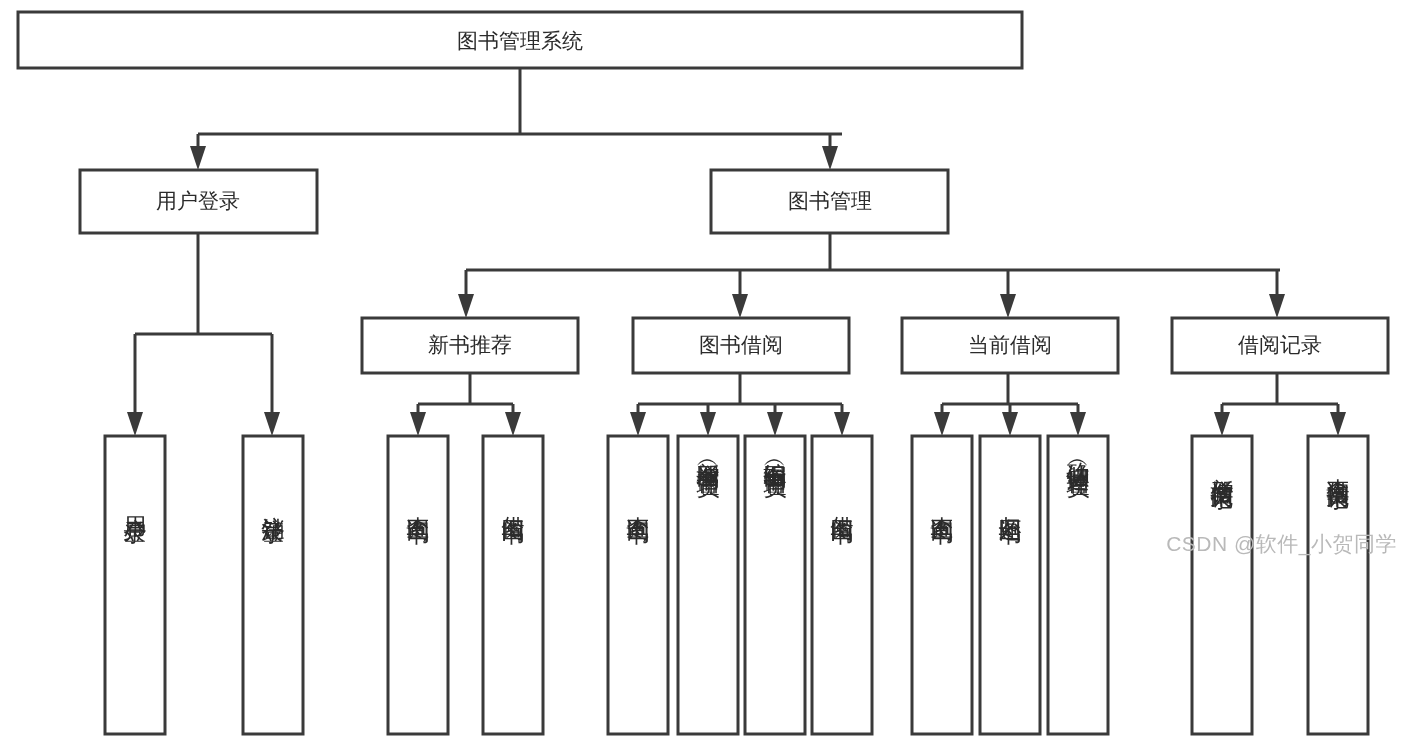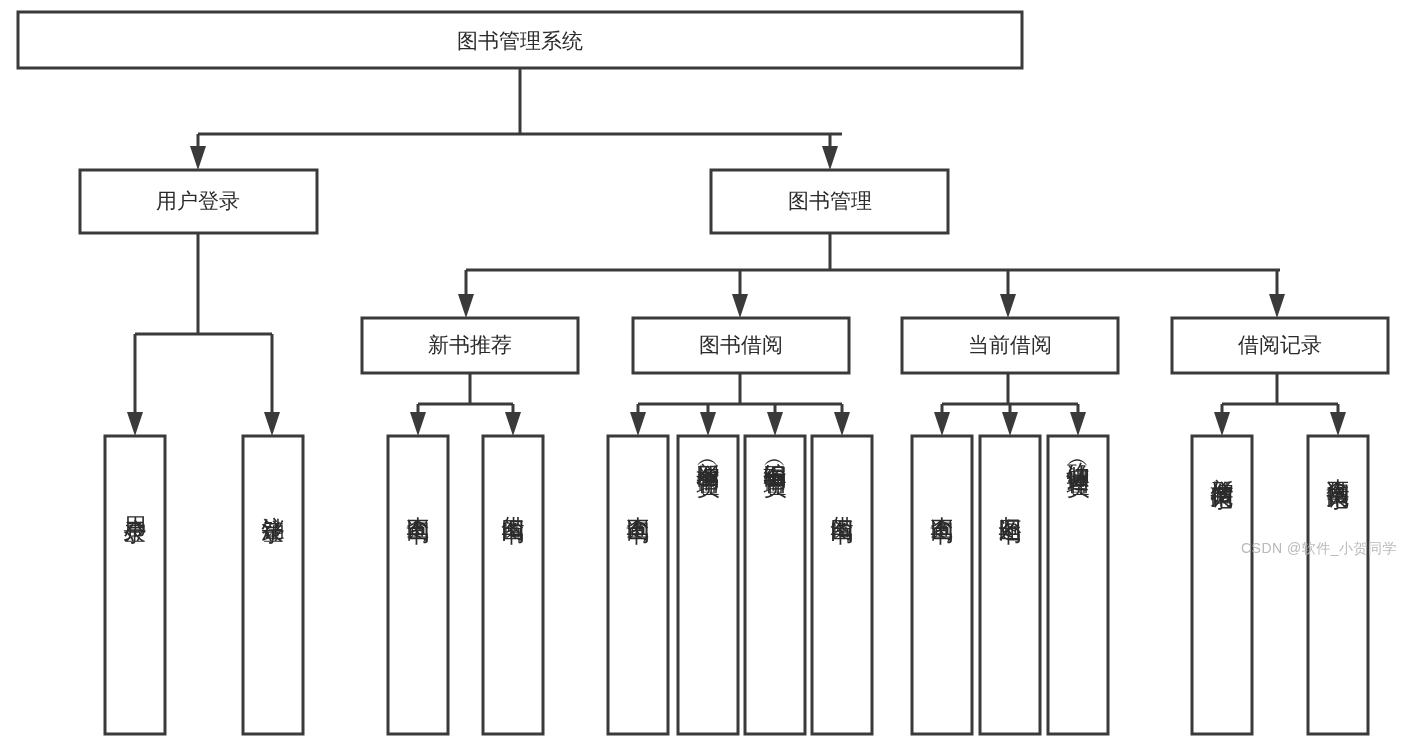--- a/index.html
+++ b/index.html
@@ -64,21 +64,21 @@
     line-height: 1.18;
     letter-spacing: 2px;
     color: #2b2b2b;
     white-space: nowrap;
   }
   #watermark {
     position: absolute;
     right: 8px;
     bottom: 6px;
     font-family: "Liberation Sans", "DejaVu Sans", sans-serif;
-    font-size: 14px;
+    font-size: 21px;
     color: #b9b9b9;
     letter-spacing: 0.5px;
     white-space: nowrap;
   }
 </style>
 </head>
 <body>
 
 <div id="diagram-root">
 

